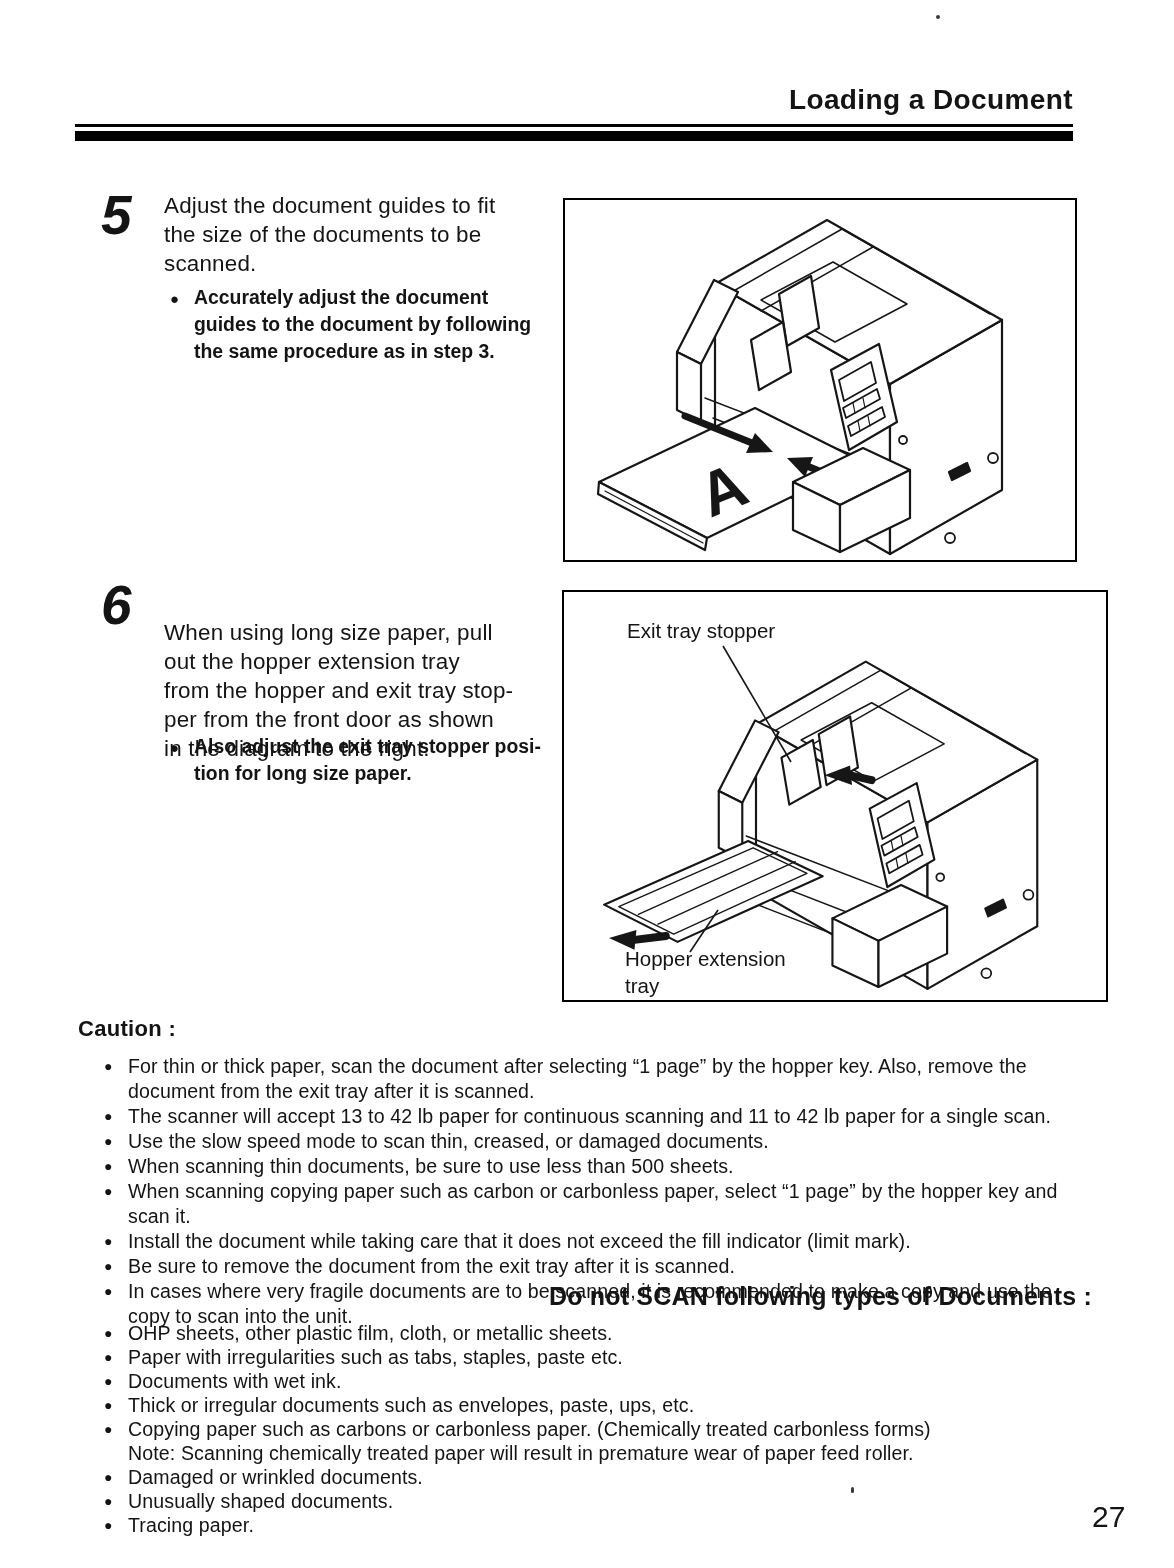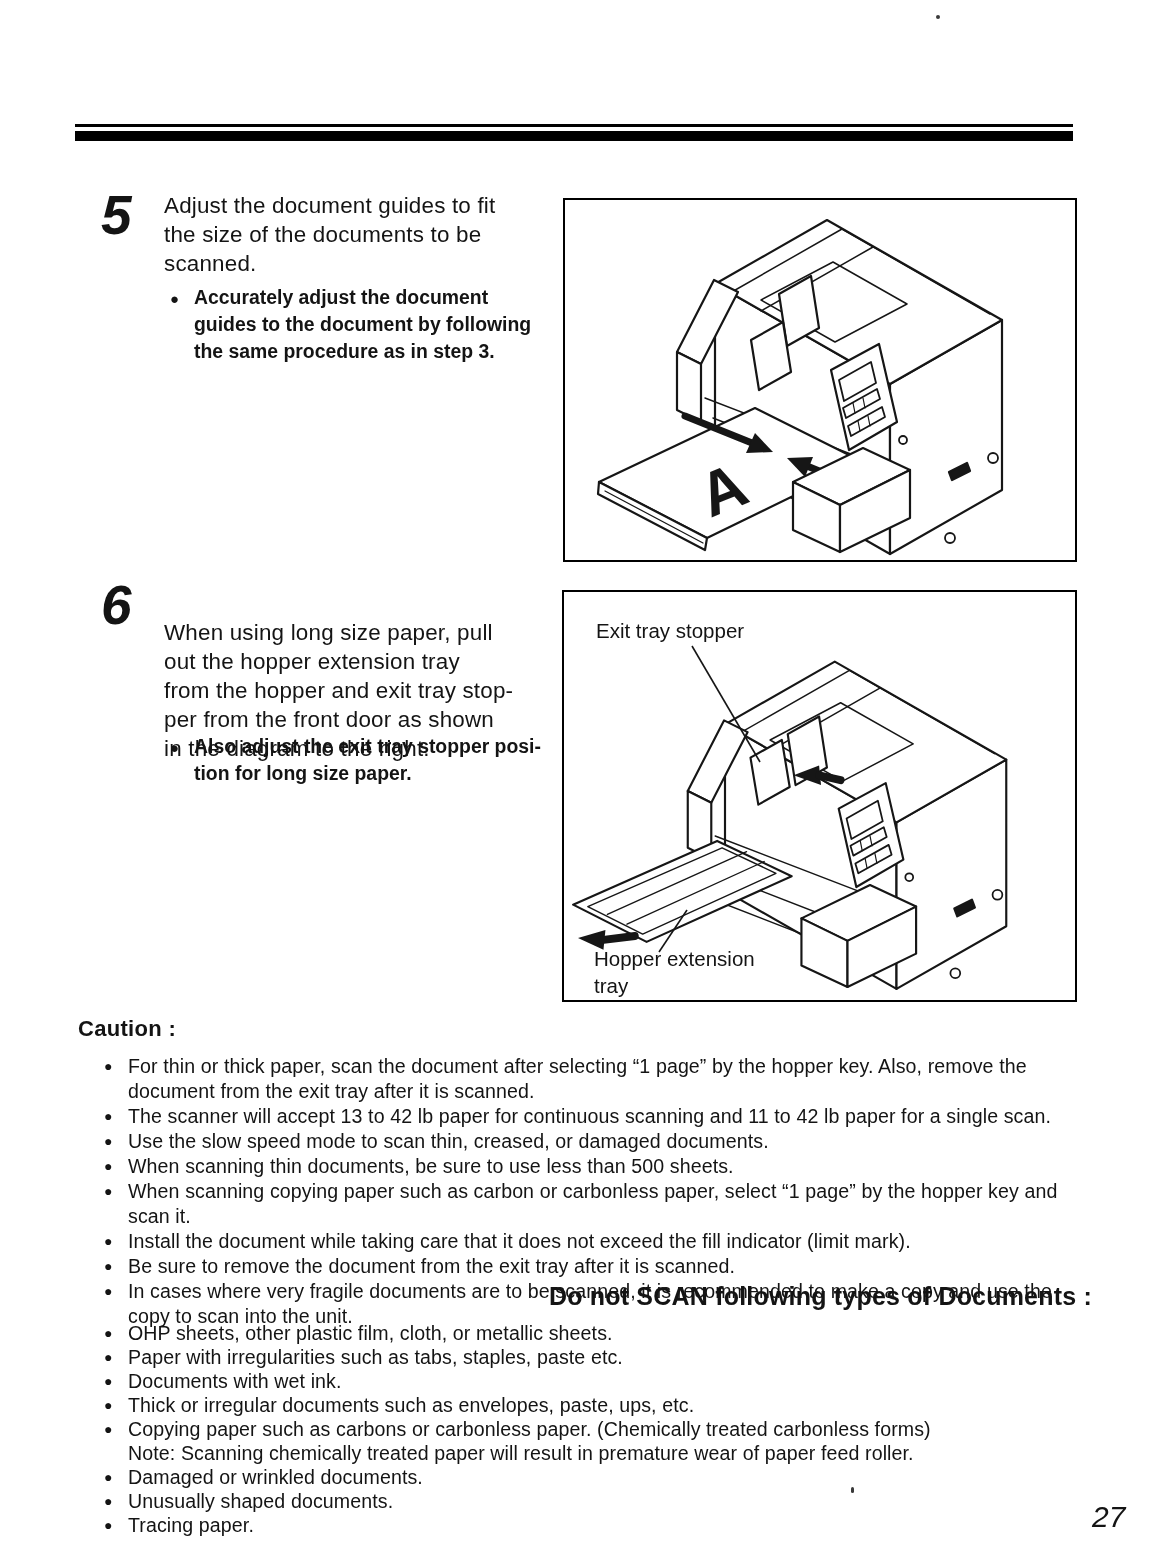--- a/index.html
+++ b/index.html
@@ -50,29 +50,30 @@
     font-size:19.6px;line-height:25px;letter-spacing:.1px;
   }
   .bullet-list li::before{
     content:"\25CF";position:absolute;left:2px;top:0;font-size:14px;
   }
   .donotscan{position:absolute;left:78px;top:1282px;width:1014px;}
   .donotscan h3{margin:0 0 10px 0;font-size:25px;letter-spacing:.2px;text-align:right;}
   .donotscan .bullet-list li{line-height:24px;}
   .donotscan .note{font-size:19.6px;line-height:24px;}
 
-  .page-number{position:absolute;left:1092px;top:1500px;font-size:30px;font-style:italic;}
+  .page-number{position:absolute;left:1092px;top:1500px;font-size:30px;}
 
   .noise{position:absolute;background:#3a3a3a;border-radius:50%;}
 </style>
 </head>
 <body>
 
 <div class="page">
 
+  <div class="header-title">Loading a Document</div>
   <div class="header-rule">
     <div class="thin"></div>
       <div class="thick"></div>
   </div>
   <div class="noise" style="left:936px;top:15px;width:4px;height:4px;"></div>
 
   <div class="step-num" style="top:188px;">5</div>
   <div class="step-text" style="top:191px;">Adjust the document guides to fit
 the size of the documents to be
 scanned.</div>
@@ -130,21 +131,21 @@
 
   <div class="step-num" style="top:578px;">6</div>
   <div class="step-text" style="top:618px;">When using long size paper, pull
 out the hopper extension tray
 from the hopper and exit tray stop-
 per from the front door as shown
 in the diagram to the right.</div>
   <div class="step-note" style="top:733px;">Also adjust the exit tray stopper posi-
 tion for long size paper.</div>
 
-  <figure class="figure fig-step6" style="margin:0;">
+  <figure class="figure fig-step6" style="margin:0;padding-left:31px;">
     <svg width="511" height="408" viewBox="0 0 511 408">
       <g transform="translate(14,50) scale(0.98)" stroke="#161616" stroke-width="2.2" fill="#ffffff" stroke-linejoin="round" stroke-linecap="round">
 
         <path d="M150,84 L325,184 L325,354 L150,254 Z"></path>
         <path d="M325,184 L437,120 L437,290 L325,354 Z"></path>
         <path d="M150,84 L262,20 L437,120 L325,184 Z"></path>
         <path d="M165,93 L277,29 L425,114" fill="none" stroke-width="1.5"></path>
         <path d="M196,111 L308,47" fill="none" stroke-width="1.5"></path>
         <path d="M196,100 L268,62 L342,104 L270,142 Z" fill="none" stroke-width="1.5"></path>
 

